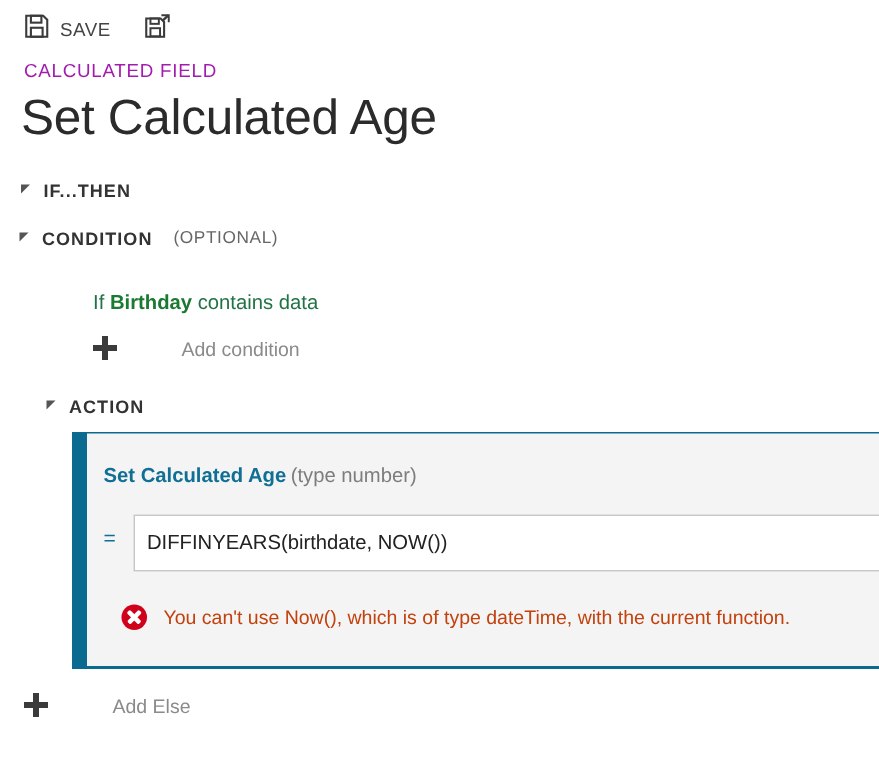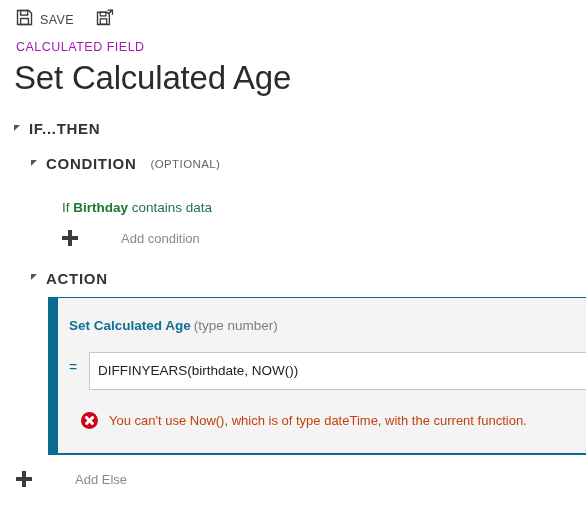--- a/index.html
+++ b/index.html
@@ -66,36 +66,36 @@
     cursor: pointer;
     user-select: none;
   }
   .tri {
     width: 0; height: 0;
     border-left: 6px solid #555555;
     border-bottom: 6px solid transparent;
     transform: translateY(-1px);
   }
   .sec-label {
-    font-size: 15px;
+    font-size: 12px;
     font-weight: bold;
     letter-spacing: .7px;
     color: #333333;
     text-transform: uppercase;
   }
   .sec-optional {
     font-size: 11.5px;
     letter-spacing: .4px;
     color: #666666;
     text-transform: uppercase;
     margin-left: 5px;
   }
 
   .ifthen { margin: 22px 0 0 14px; }
-  .condition-head { margin: 18px 0 0 31px; }
+  .condition-head { margin: 18px 0 0 13px; }
   .action-head { margin: 24px 0 0 31px; }
 
   
   .cond-rule {
     margin: 27px 0 0 62px;
     font-size: 13.5px;
     color: #217346;
     cursor: pointer;
     line-height: 1.3;
   }

